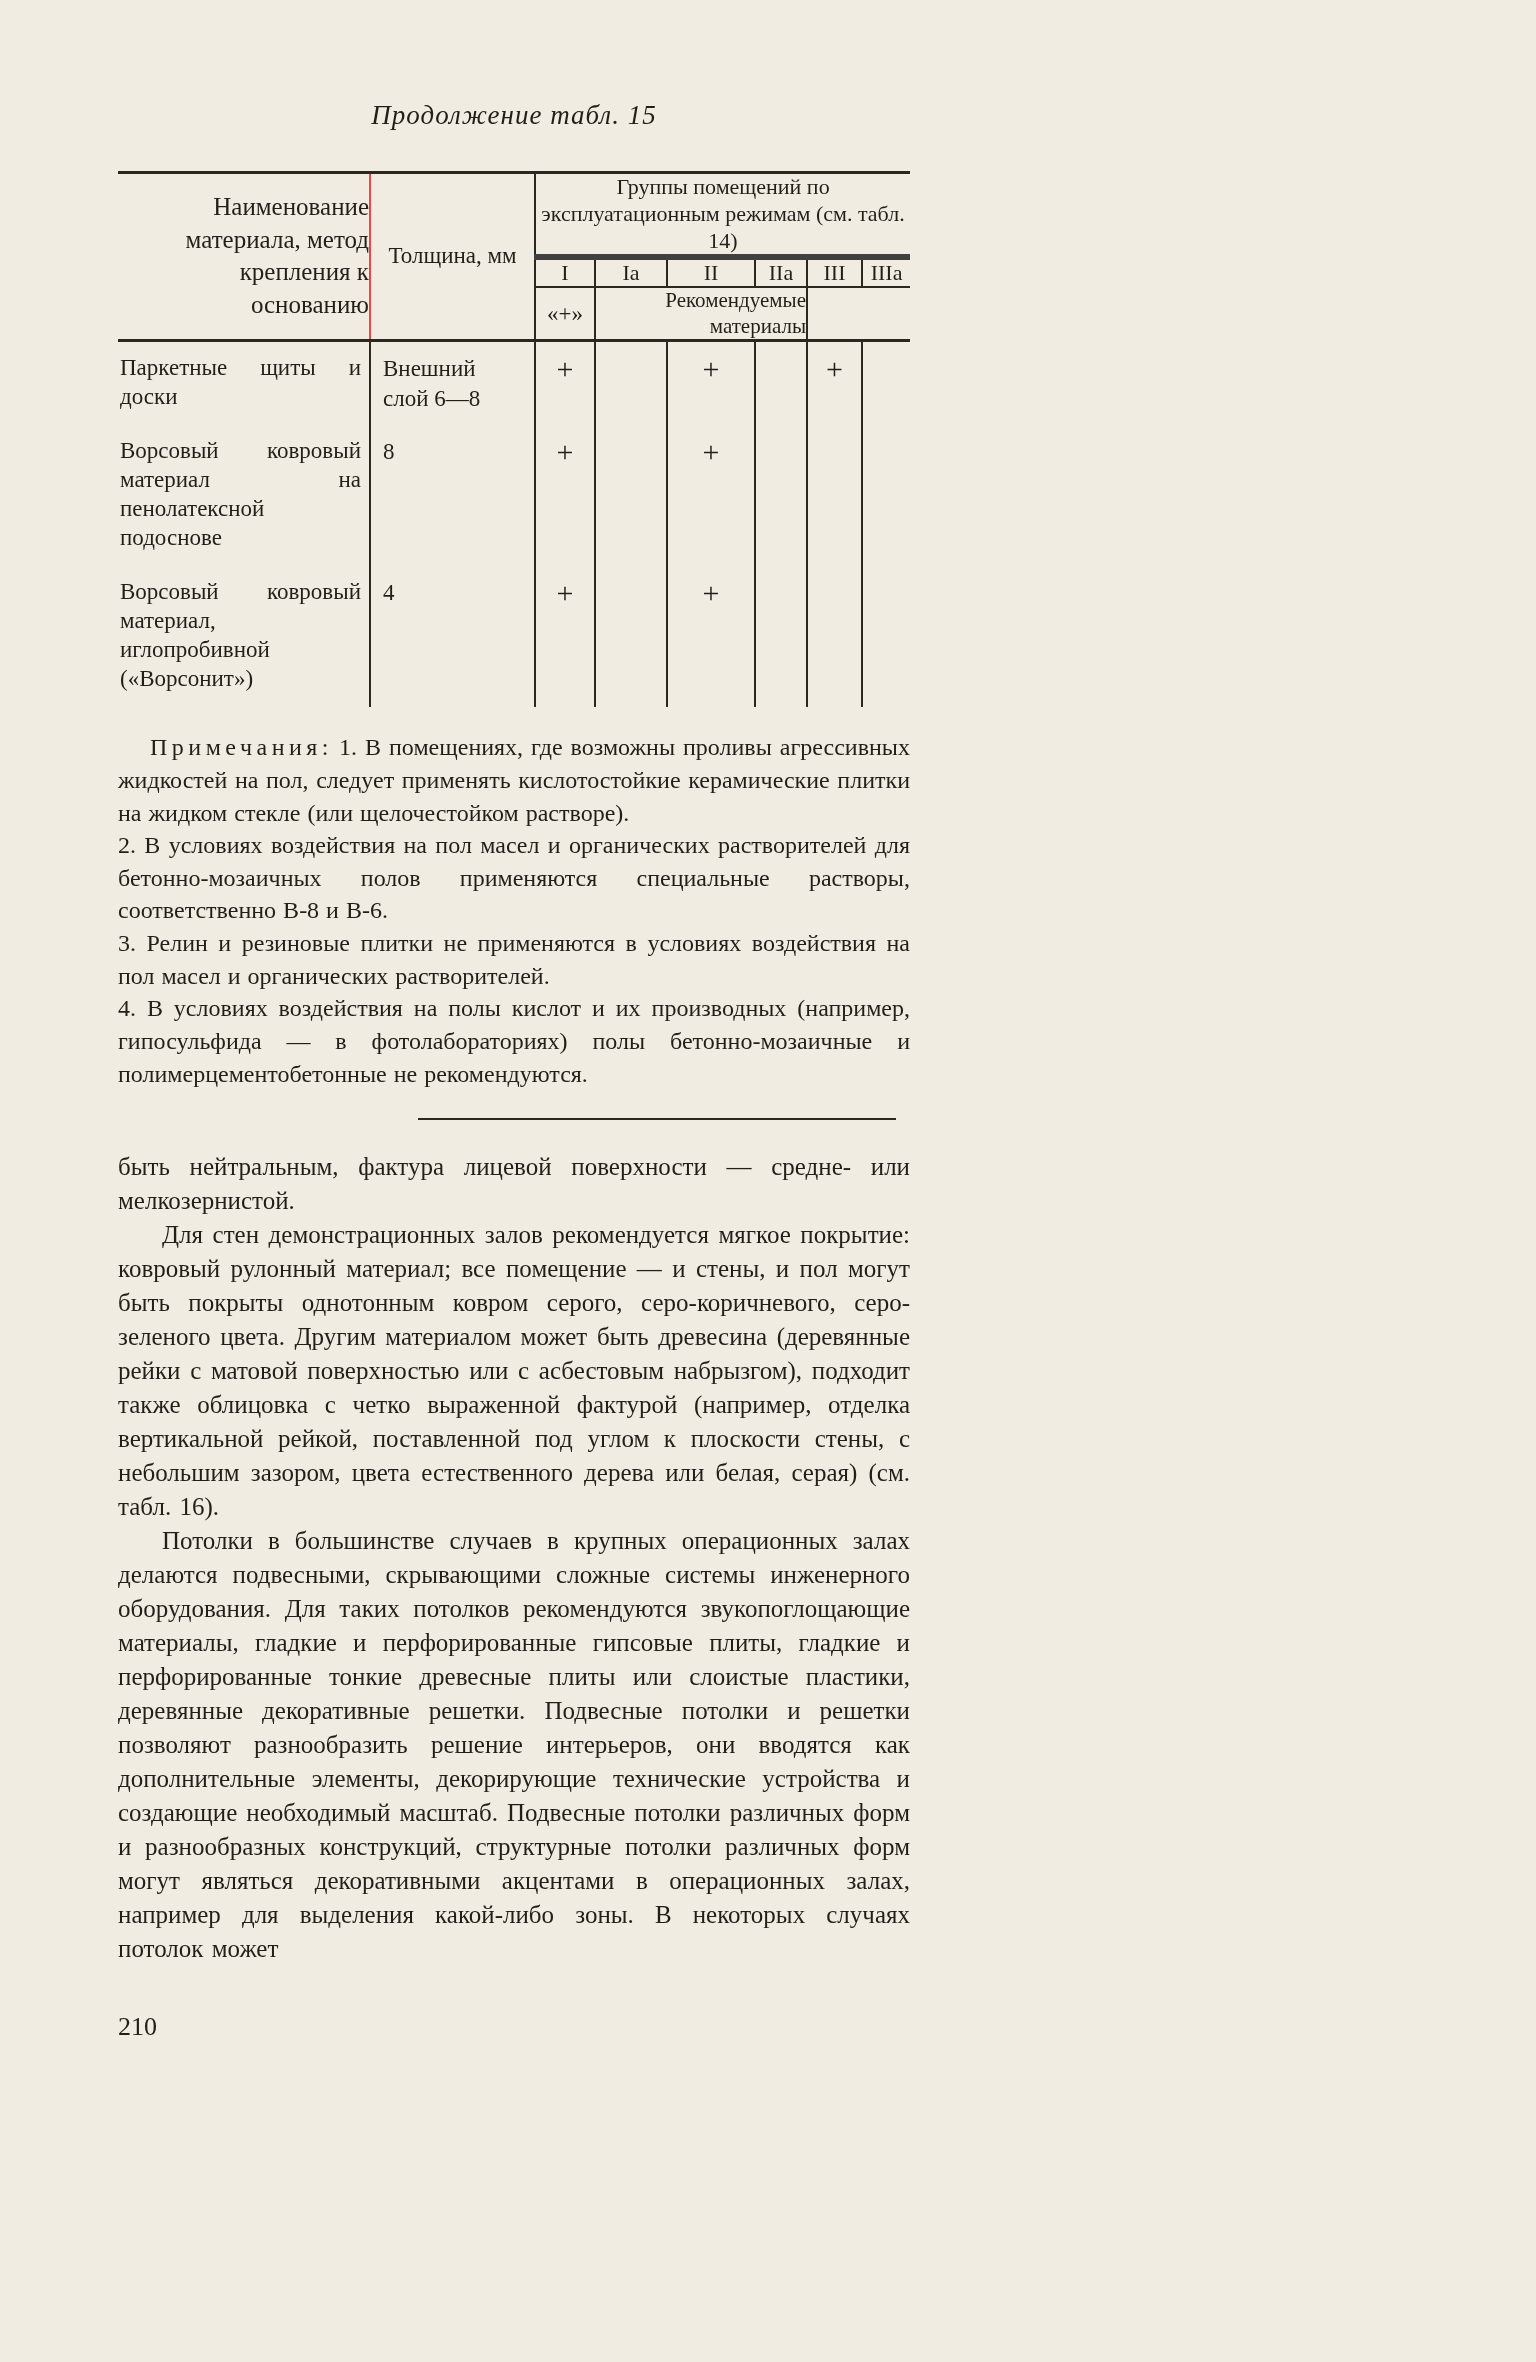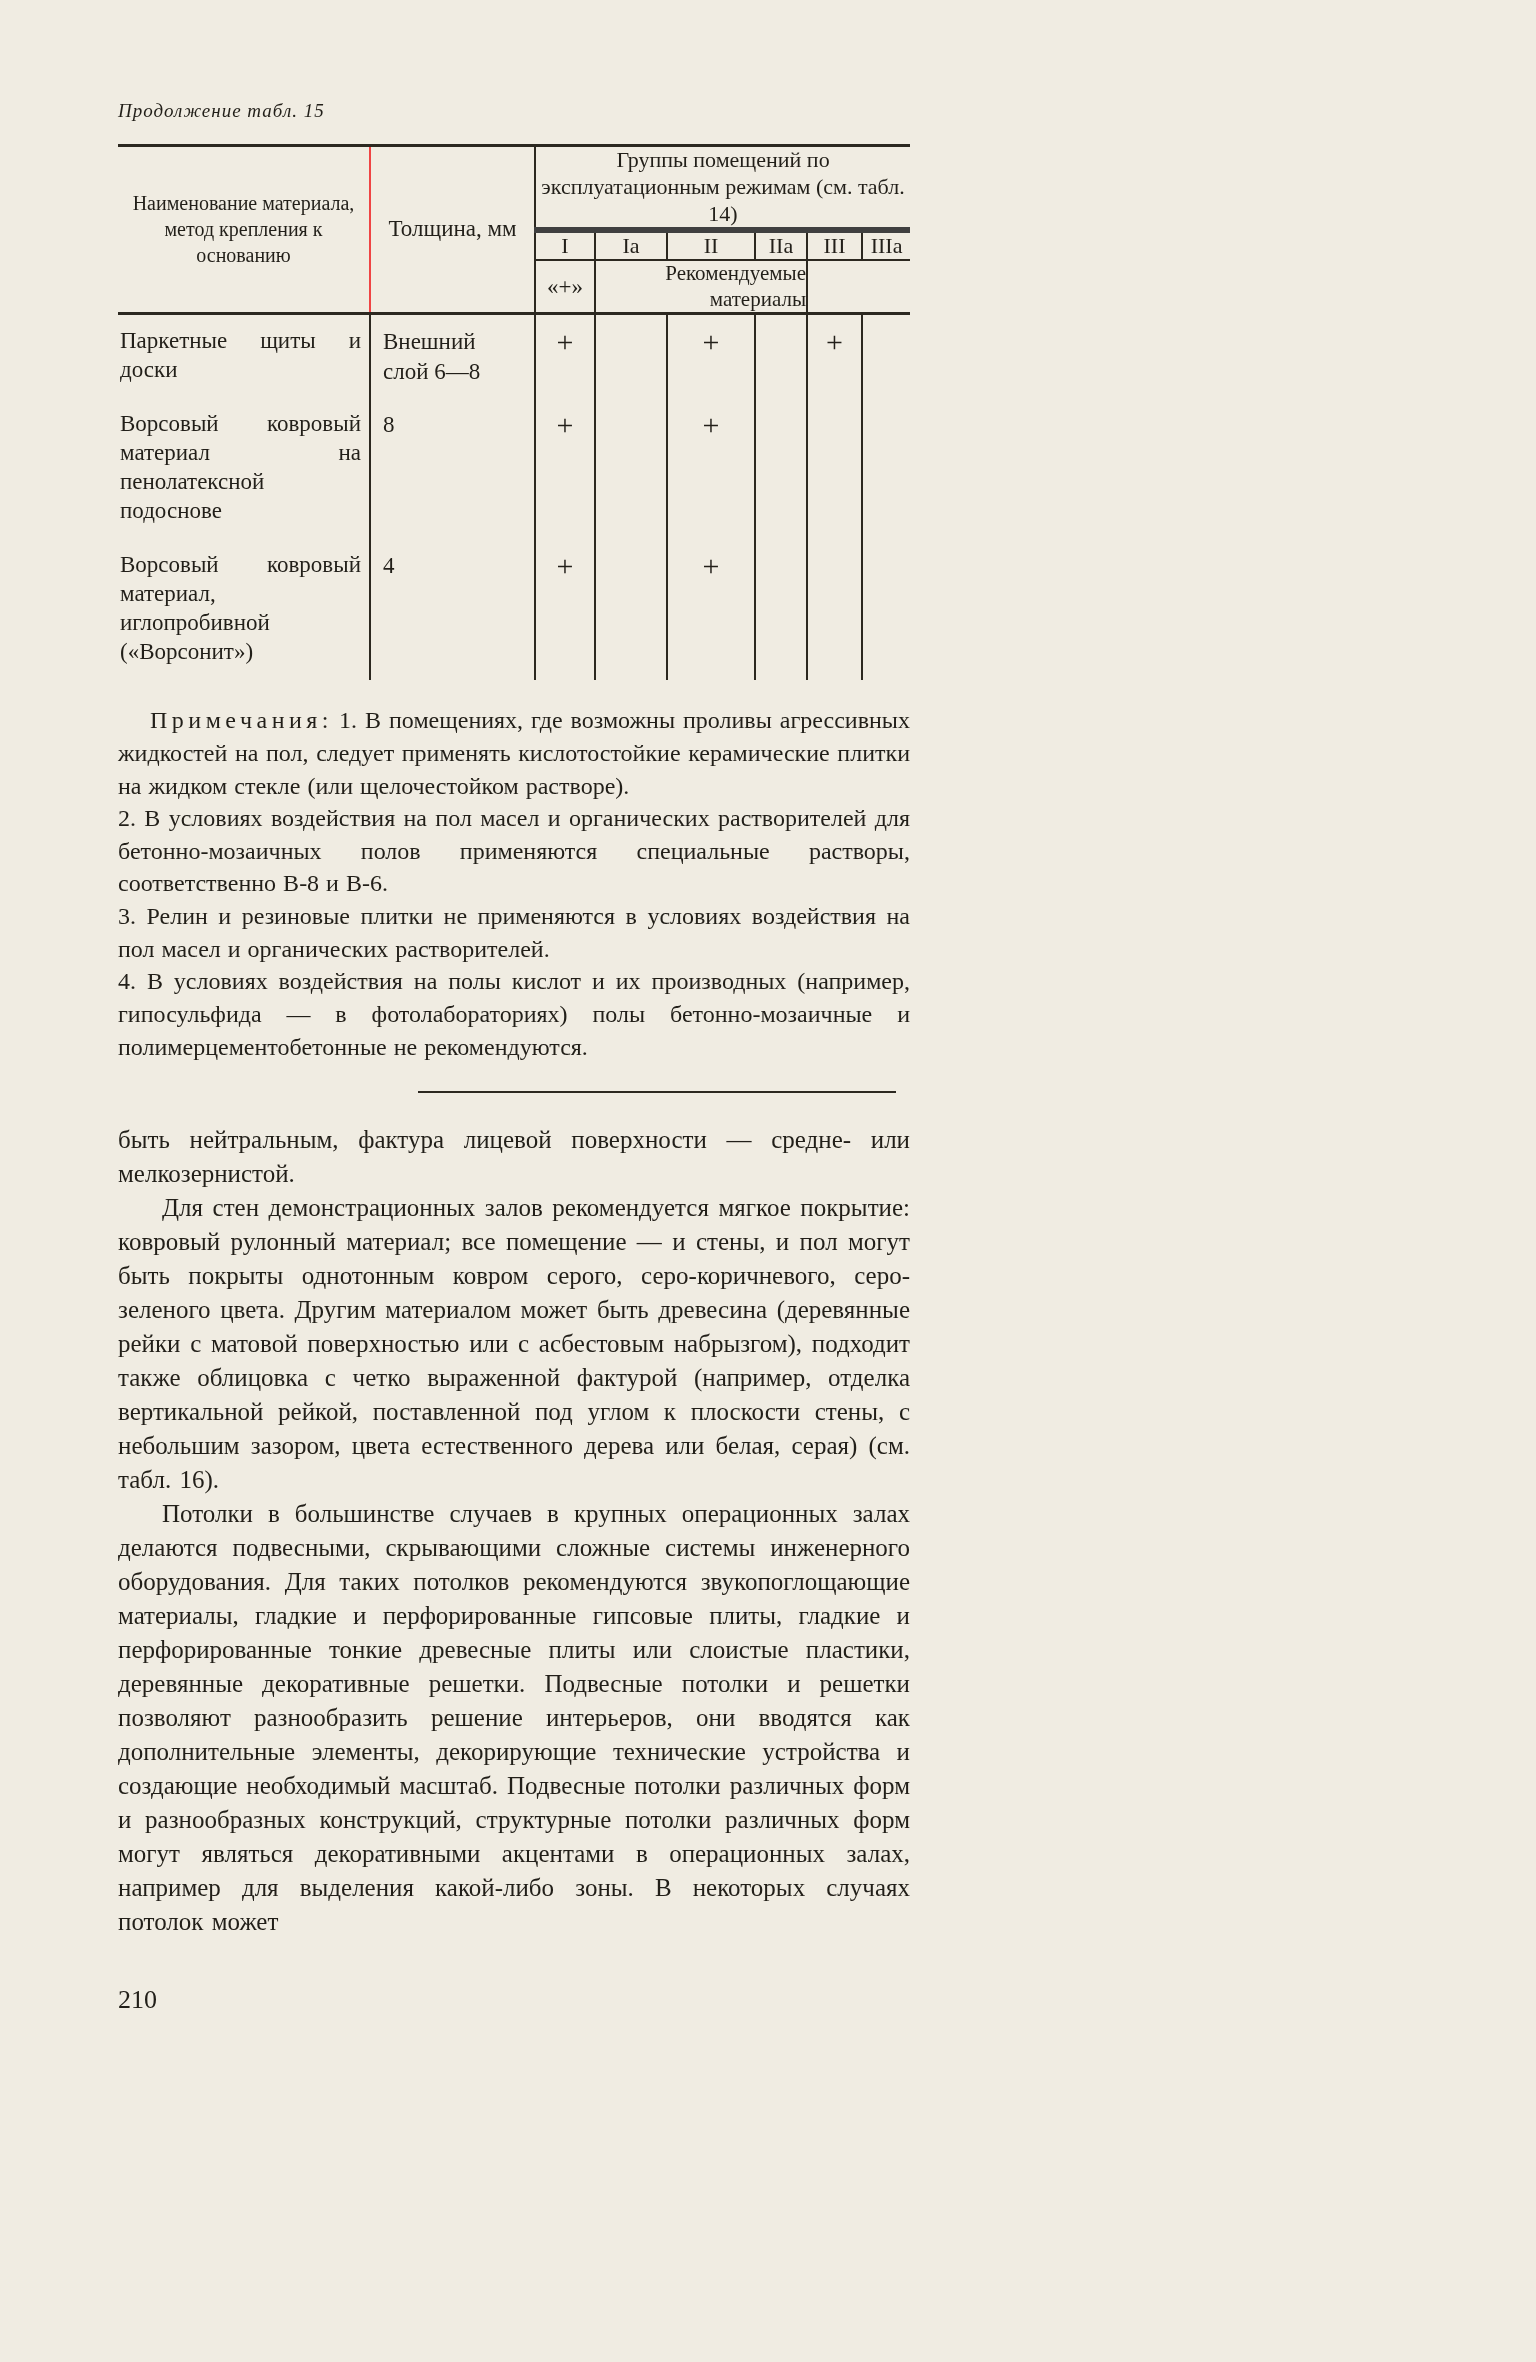--- a/index.html
+++ b/index.html
@@ -13,36 +13,36 @@
     overflow: hidden;
   }
   .content {
     position: absolute;
     left: 118px;
     top: 100px;
     width: 792px;
   }
   .continuation {
     font-style: italic;
-    font-size: 19px;
+    font-size: 27px;
     letter-spacing: 1px;
-    text-align: left;
-    margin-bottom: 22px;
+    text-align: center;
+    margin-bottom: 40px;
   }
   
   table.tbl {
     width: 792px;
     border-collapse: collapse;
     table-layout: fixed;
     border-top: 3px solid #2c2820;
   }
   .tbl th, .tbl td { font-weight: normal; padding: 0; }
   .th-name {
-    text-align: center; vertical-align: middle;
-    font-size: 20px; line-height: 1.3;
+    text-align: right; vertical-align: middle;
+    font-size: 25px; line-height: 1.3;
     padding: 8px 8px; border-bottom: 3px solid #2c2820;
   }
   .th-thick {
     text-align: center; vertical-align: middle;
     font-size: 23px; line-height: 1.3;
     padding: 8px 20px; border-left: 2px solid #ef4444;
     border-bottom: 3px solid #2c2820;
   }
   .th-groups {
     text-align: center; vertical-align: top;

